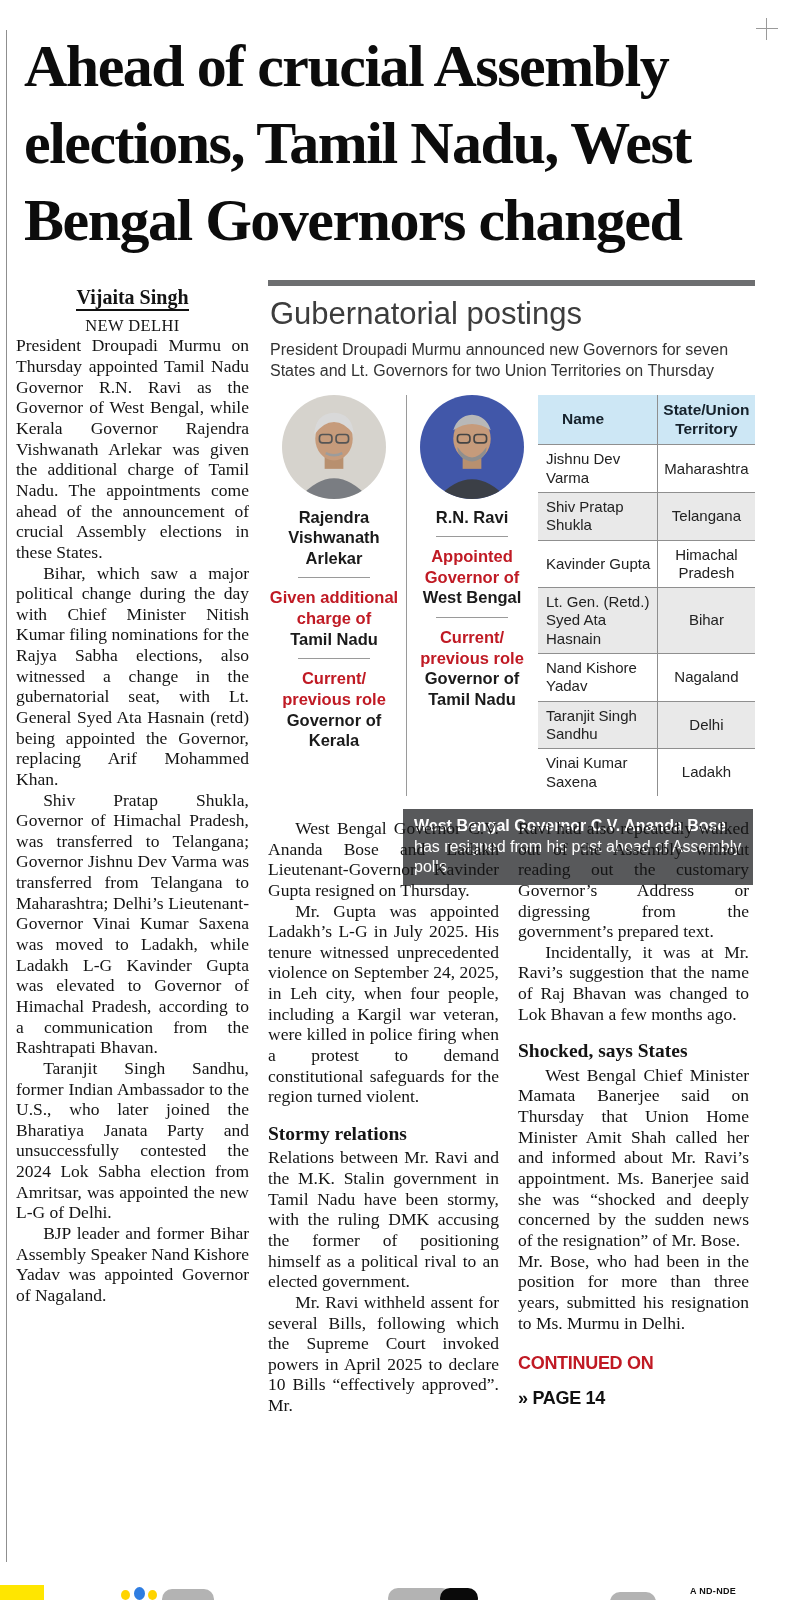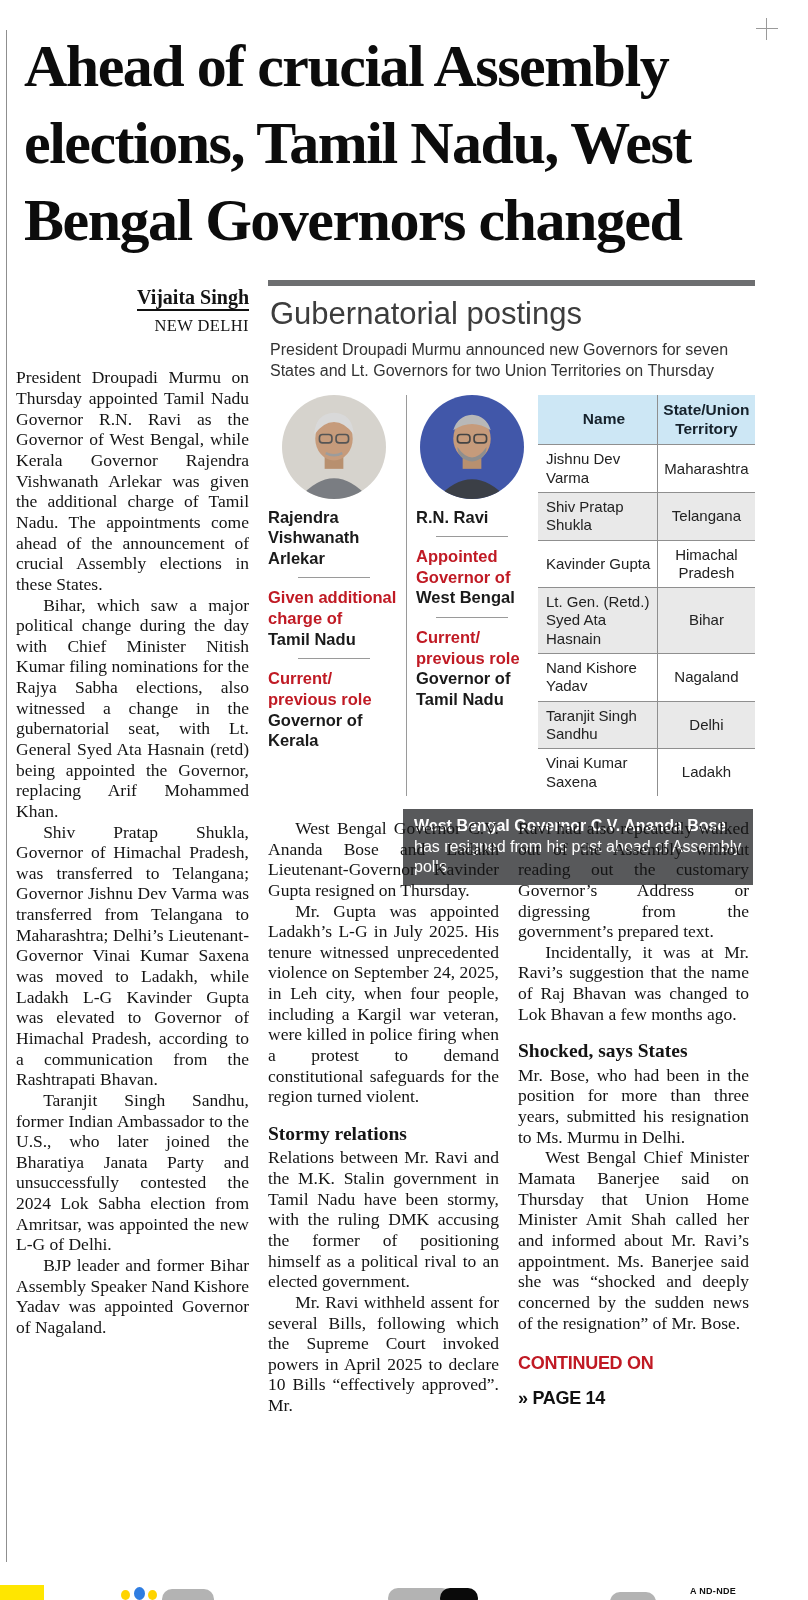--- a/index.html
+++ b/index.html
@@ -19,43 +19,43 @@
 
   
   .col{position:absolute;font-size:17.5px;line-height:1.18;text-align:justify;color:#141414;}
   .col1{left:16px;top:286px;width:233px;height:1284px;overflow:hidden;}
   .col2{left:268px;top:818px;width:231px;height:762px;overflow:hidden;}
   .col3{left:518px;top:818px;width:231px;height:762px;overflow:hidden;}
   .para{margin:0;}
   .para.indent{text-indent:1.55em;}
   .byline{font-weight:bold;font-size:20px;border-bottom:2px solid #111;display:inline-block;line-height:1.15;}
   .dateline{font-size:16.5px;margin-top:5px;letter-spacing:.4px;}
-  .byline-block{margin-bottom:32px;text-align:right;}
+  .byline-block{text-align:center;}
   .subhead{font-family:"Liberation Serif",serif;font-size:19.5px;font-weight:bold;margin:16px 0 2px 0;text-align:left;line-height:1.15;}
 
   
   .infographic{position:absolute;left:268px;top:280px;width:487px;
                font-family:"Liberation Sans", sans-serif;color:#222;}
   .ig-bar{height:6px;background:var(--infographic-bar,#6d6e70);}
   .ig-title{margin:10px 0 8px 2px;font-size:31px;font-weight:normal;color:#3d3d3d;letter-spacing:0;}
   .ig-sub{margin:7px 0 0 2px;font-size:16px;line-height:1.3;color:#333;width:478px;}
   .ig-row{display:flex;margin-top:13px;align-items:stretch;}
-  .profile{text-align:left;}
+  .profile{text-align:center;}
   .profile.p0{width:132px;}
   .profile.p1{width:112px;margin-left:9px;}
   .v-div{width:1px;background:#9a9a9a;margin-left:6px;}
   .avatar{width:104px;height:104px;display:block;margin:0 auto 8px auto;}
   .p-name{font-weight:bold;font-size:16.5px;line-height:1.25;color:#1a1a1a;}
   .p-div{width:72px;border-top:1px solid #9a9a9a;margin:9px auto;}
   .p-red{font-weight:bold;font-size:16.5px;line-height:1.25;color:var(--accent-red,#c01a24);}
   .p-val{font-weight:bold;font-size:16.5px;line-height:1.25;color:#1a1a1a;}
 
   .gov-table{flex:1;margin-left:10px;border-collapse:collapse;font-size:15px;line-height:1.22;color:#222;height:min-content;}
   .gov-table th{background:var(--table-header-bg,#cde7f5);font-weight:bold;font-size:15.5px;color:#15212b;padding:6px 3px;}
-  .gov-table th.name-h{text-align:center;padding-left:16px;width:55%;margin-top:40px;}
+  .gov-table th.name-h{text-align:left;padding-left:24px;width:55%;margin-top:40px;}
   .gov-table th.state-h{text-align:center;border-left:1px solid #8f8f8f;}
   .gov-table td{padding:5px 3px;}
   .gov-table td.name-cell{text-align:left;padding-left:8px;}
   .gov-table td.state-cell{text-align:center;border-left:1px solid #8f8f8f;}
   .gov-table tbody tr{border-top:1px solid #8f8f8f;}
   .gov-table tbody tr.alt{background:var(--row-alt-bg,#e9e9e9);}
 
   .caption{margin:13px 0 0 135px;width:328px;background:var(--caption-bg,#58595b);color:#fff;
            font-size:16px;line-height:1.3;padding:7px 11px;}
   .caption b{font-weight:bold;}
@@ -227,22 +227,22 @@
       </div>
   </div>
 
   <div class="col col3">
     <div>
         <p class="para">Ravi had also repeatedly walked out of the Assembly without reading out the customary Governor’s Address or digressing from the government’s prepared text.</p>
         <p class="para indent">Incidentally, it was at Mr. Ravi’s suggestion that the name of Raj Bhavan was changed to Lok Bhavan a few months ago.</p>
       </div>
     <h3 class="subhead">Shocked, says States</h3>
     <div>
+        <p class="para indent">West Bengal Chief Minister Mamata Banerjee said on Thursday that Union Home Minister Amit Shah called her and informed about Mr. Ravi’s appointment. Ms. Banerjee said she was “shocked and deeply concerned by the sudden news of the resignation” of Mr. Bose.</p>
         <p class="para">Mr. Bose, who had been in the position for more than three years, submitted his resignation to Ms. Murmu in Delhi.</p>
-        <p class="para indent">West Bengal Chief Minister Mamata Banerjee said on Thursday that Union Home Minister Amit Shah called her and informed about Mr. Ravi’s appointment. Ms. Banerjee said she was “shocked and deeply concerned by the sudden news of the resignation” of Mr. Bose.</p>
       </div>
     <div class="continued">
       <div class="cont-label">CONTINUED ON</div>
       <div class="cont-page">» PAGE 14</div>
     </div>
   </div>
 
   <div class="strip-yellow"></div>
   <div class="dot dot-y1"></div>
   <div class="dot dot-b"></div>

